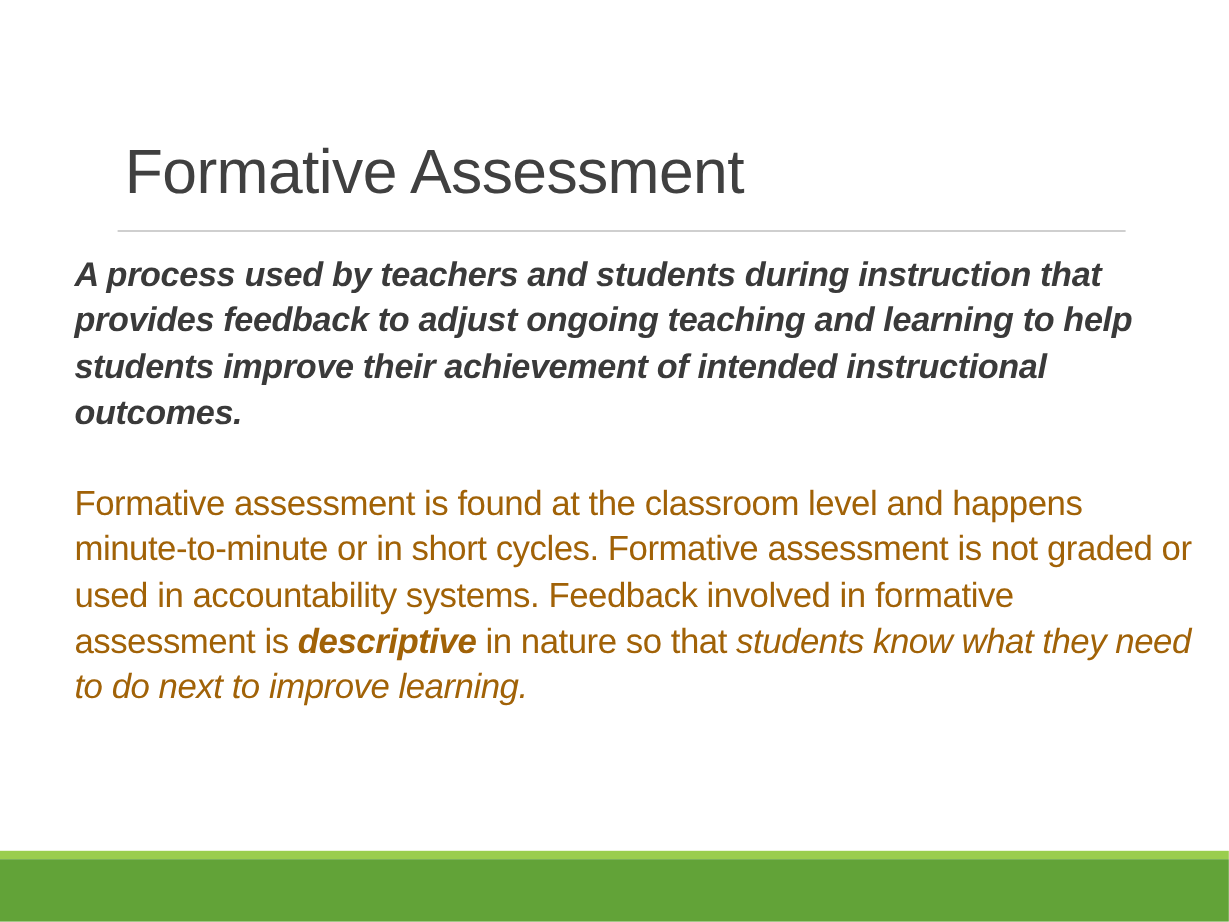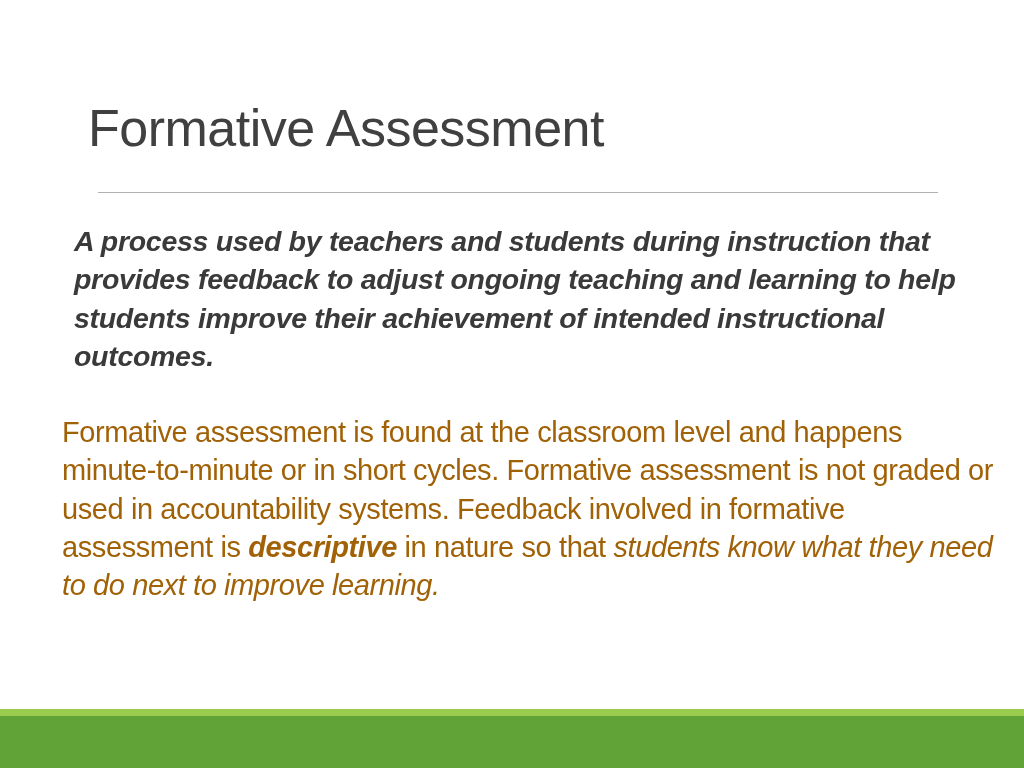--- a/index.html
+++ b/index.html
@@ -1,23 +1,23 @@
 <!DOCTYPE html>
 <html><head>
 <meta charset="utf-8">
 <style>
   html, body { margin:0; padding:0; }
   body { width:1024px; height:768px; position:relative; background:#ffffff; overflow:hidden;
          font-family:"Liberation Sans", sans-serif; color:#404040; }
   .title { position:absolute; left:88px; top:100px; font-size:52px; font-weight:normal;
-           color:#404040; letter-spacing:-0.5px; white-space:nowrap; margin:0; line-height:1.1; }
+           color:#404040; letter-spacing:-0.5px; white-space:nowrap; margin:16px; line-height:1.1; }
   .rule { position:absolute; left:98px; top:192px; width:840px; height:1px; background:#b0b0b0; }
   .content { position:absolute; left:62px; top:210px; width:940px; }
   .definition { font-size:28.5px; font-weight:bold; font-style:italic; line-height:38.3px;
-                color:#3a3a3a; margin:12px; letter-spacing:-0.3px; }
+                color:#3a3a3a; margin:0; letter-spacing:-0.3px; }
   .explain { font-size:29px; line-height:38.3px; color:#a16207; margin:38px 0 0 0; letter-spacing:-0.4px; }
   .explain b { font-weight:bold; font-style:italic; }
   .explain i { font-style:italic; }
   .bar-light { position:absolute; left:0; top:709px; width:1024px; height:7px; background:#9acd4e; }
   .bar-dark { position:absolute; left:0; top:716px; width:1024px; height:52px; background:#62a338; }
 </style>
 </head>
 <body>
 
 <h1 class="title">Formative Assessment</h1>

